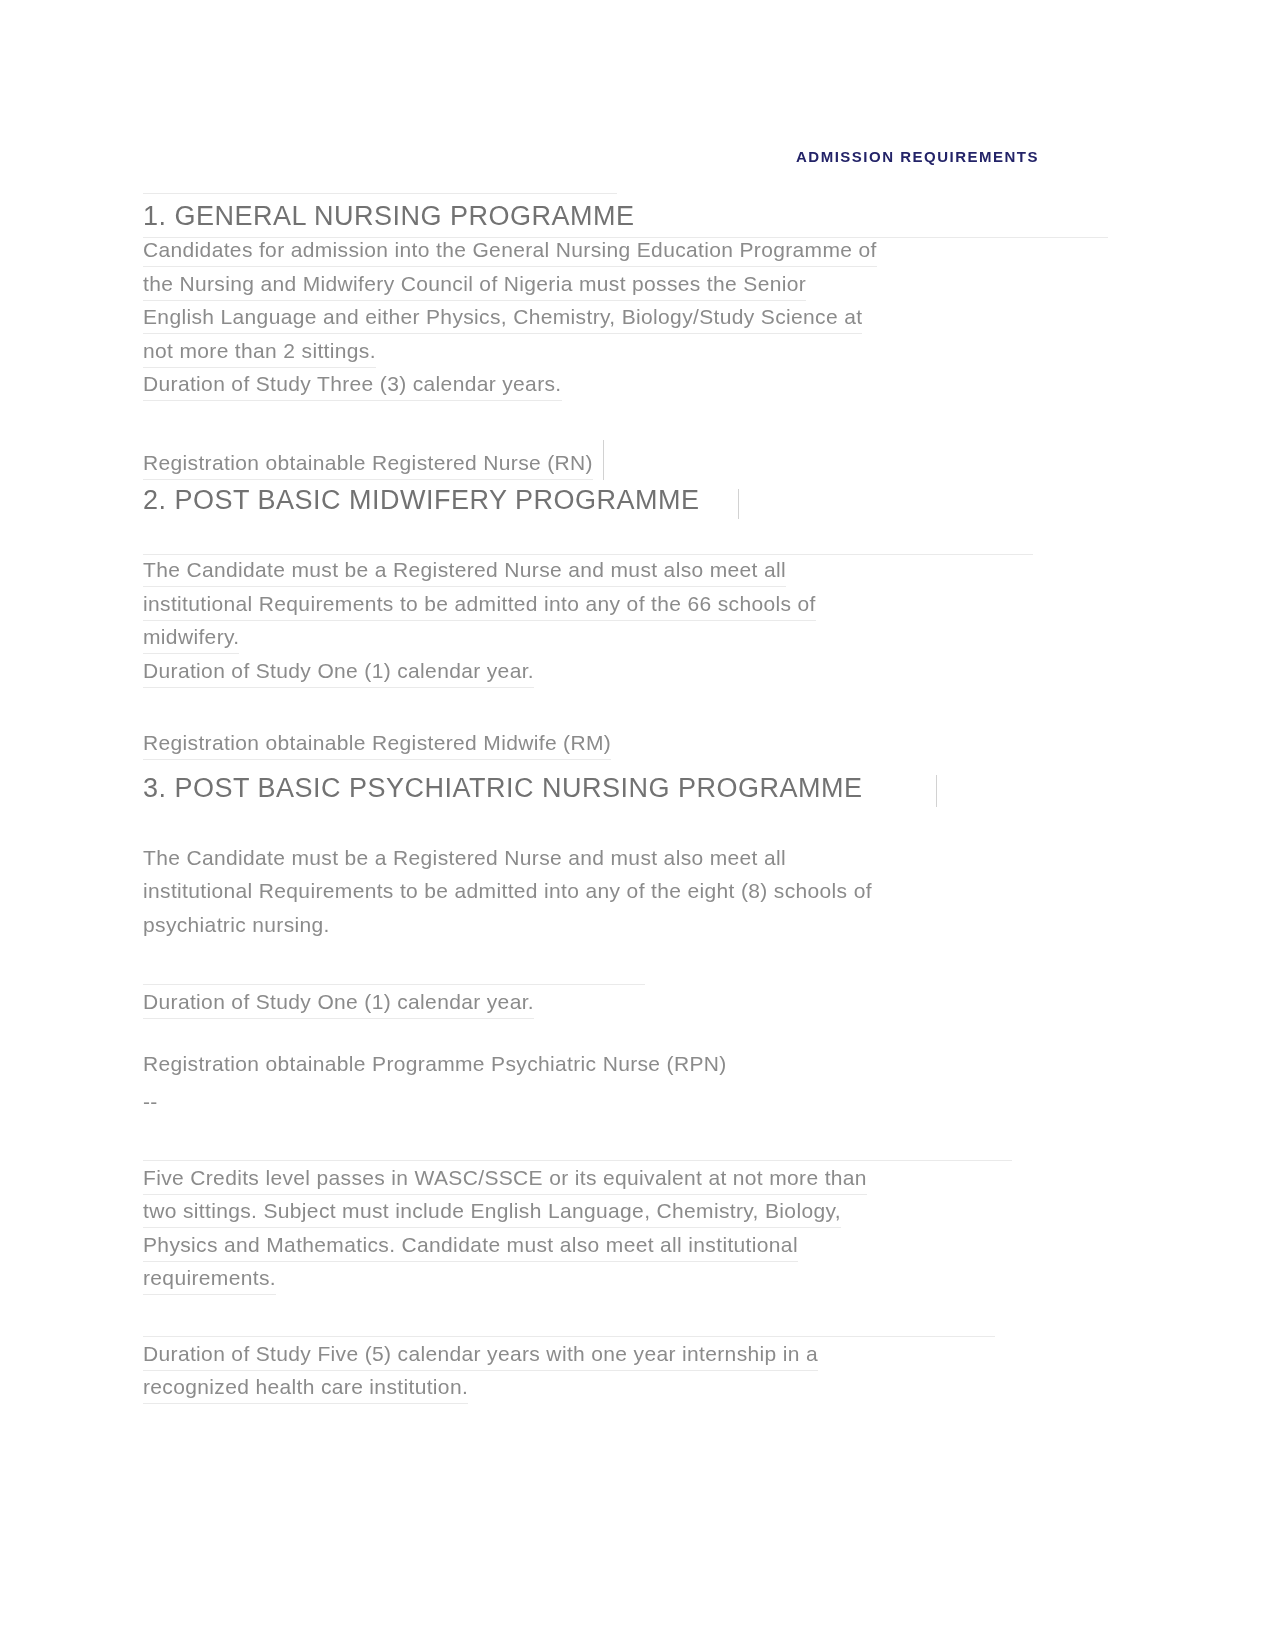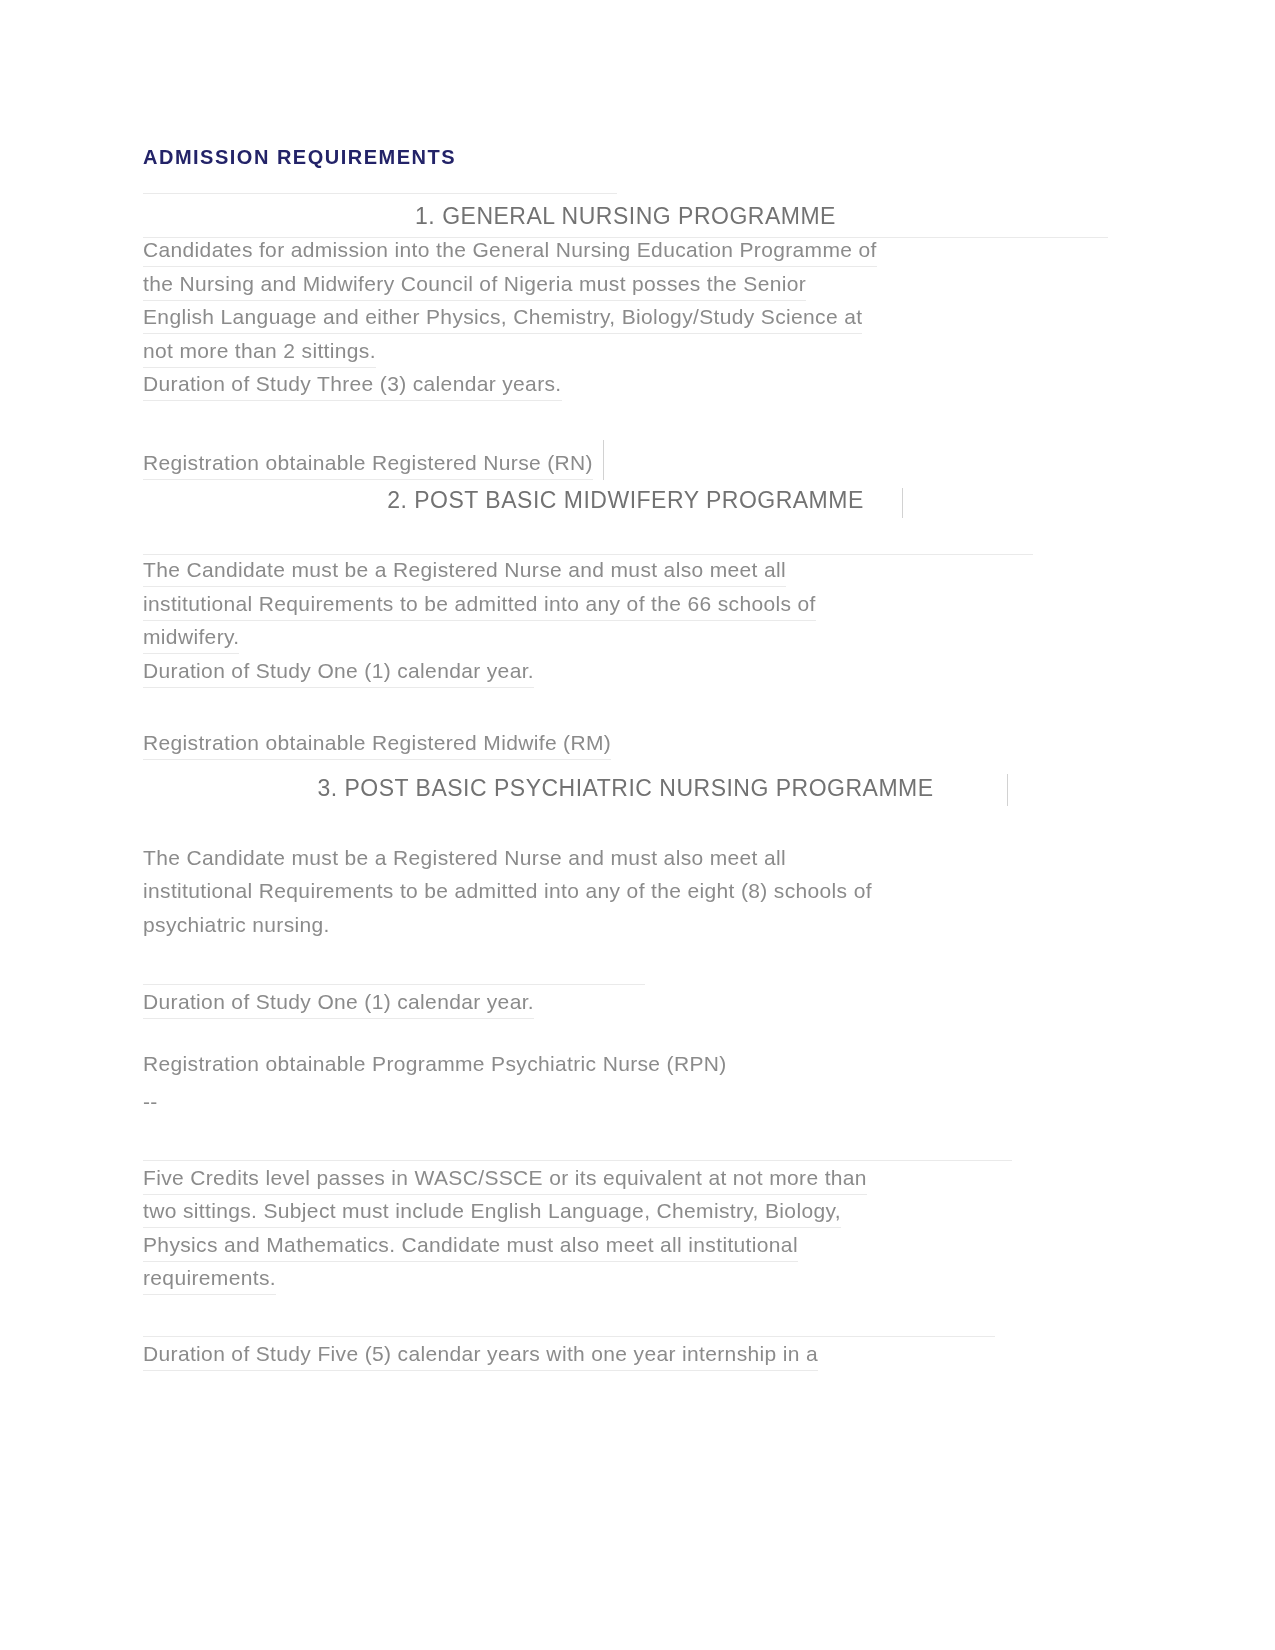--- a/index.html
+++ b/index.html
@@ -13,34 +13,33 @@
   }
   .doc {
     padding-left: 143px;
     width: 965px;
     box-sizing: content-box;
   }
   .title {
     width: 896px;
     height: 34px;
     line-height: 34px;
-    text-align: left;
-    font-size: 20px;
+    text-align: right;
+    font-size: 15px;
     font-weight: bold;
     letter-spacing: 1.5px;
     color: var(--title-color, #232368);
   }
   .heading {
-    font-size: 23px;
+    font-size: 27px;
     line-height: 34px;
     height: 34px;
     letter-spacing: 0.5px;
     color: var(--heading-color, #727272);
     white-space: nowrap;
-    text-align: center;
   }
   .heading.full-underline {
     height: 44px;
     line-height: 30px;
     padding-top: 7px;
     box-sizing: border-box;
     border-bottom: 1px solid var(--underline-color, #eaeaea);
   }
   .line {
     font-size: 21px;
@@ -124,14 +123,15 @@
     <div class="rule" style="height: 41px; width: 869px;"></div>
     <div>
       <div class="line"><span class="u">Five Credits level passes in WASC/SSCE or its equivalent at not more than</span></div>
       <div class="line"><span class="u">two sittings. Subject must include English Language, Chemistry, Biology,</span></div>
       <div class="line"><span class="u">Physics and Mathematics. Candidate must also meet all institutional</span></div>
       <div class="line"><span class="u">requirements.</span></div>
     </div>
     <div class="rule" style="height: 41px; width: 852px;"></div>
     <div>
       <div class="line"><span class="u">Duration of Study Five (5) calendar years with one year internship in a</span></div>
+      <div class="line"><span class="u">recognized health care institution.</span></div>
     </div>
   </div>
 
 </body></html>

